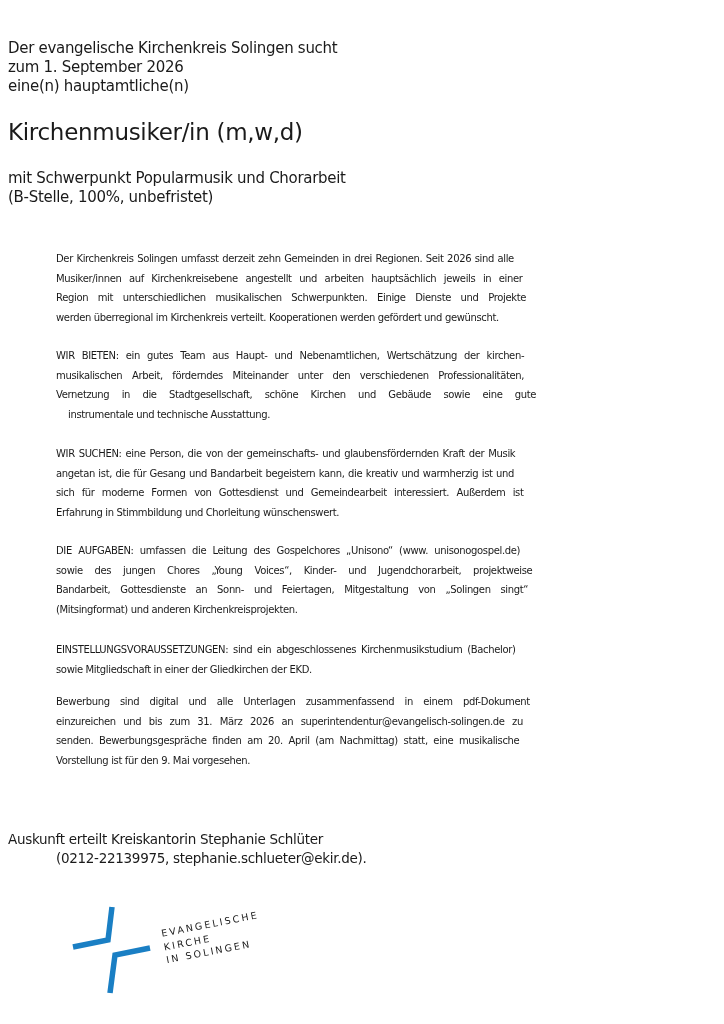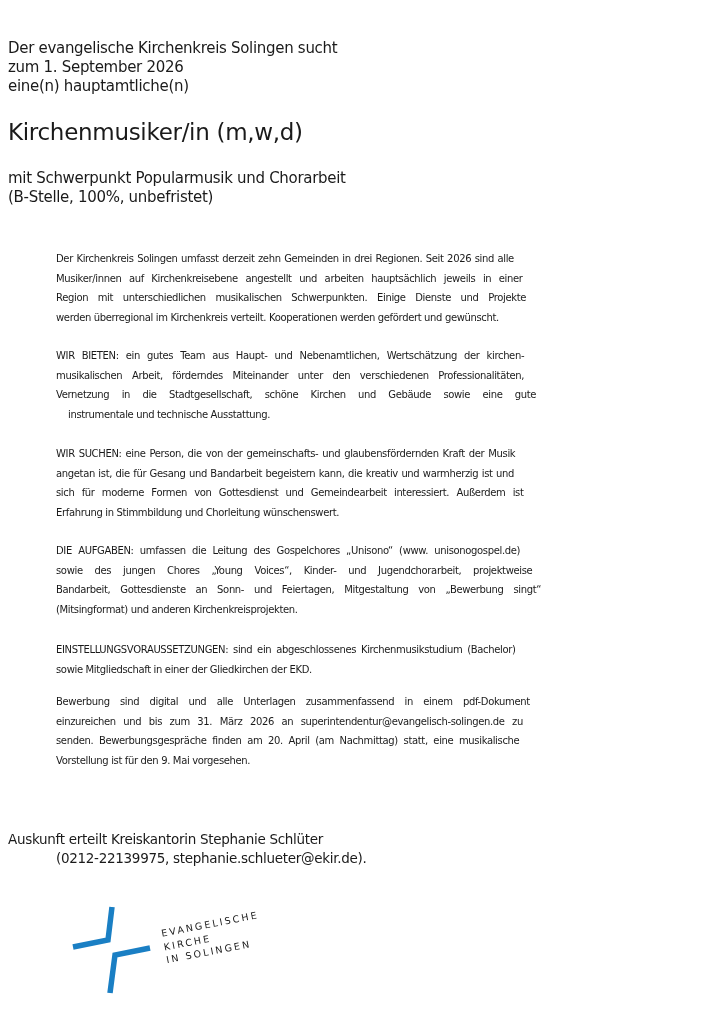--- a/index.html
+++ b/index.html
@@ -48,21 +48,21 @@
 <div class="body" style="top:444px;">
   <span class="ln" style="display: block; width: auto; word-spacing: 1.08333px; text-align: left; text-align-last: left;">WIR SUCHEN: eine Person, die von der gemeinschafts- und glaubensfördernden Kraft der Musik</span>
   <span class="ln" style="display: block; width: auto; word-spacing: 0.642857px; text-align: left; text-align-last: left;">angetan ist, die für Gesang und Bandarbeit begeistern kann, die kreativ und warmherzig ist und</span>
   <span class="ln" style="display: block; width: auto; word-spacing: 4.4px; text-align: left; text-align-last: left;">sich für moderne Formen von Gottesdienst und Gemeindearbeit interessiert. Außerdem ist</span>
   <span class="ln last" style="display: block;">Erfahrung in Stimmbildung und Chorleitung wünschenswert.</span>
 </div>
 
 <div class="body" style="top:541px;">
   <span class="ln" style="display: block; width: auto; word-spacing: 3.44444px; text-align: left; text-align-last: left;">DIE AUFGABEN: umfassen die Leitung des Gospelchores „Unisono“ (www. unisonogospel.de)</span>
   <span class="ln" style="display: block; width: auto; word-spacing: 9px; text-align: right; text-align-last: left;">sowie des jungen Chores „Young Voices“, Kinder- und Jugendchorarbeit, projektweise</span>
-  <span class="ln" style="display: block; width: auto; word-spacing: 7px; text-align: left; text-align-last: left;">Bandarbeit, Gottesdienste an Sonn- und Feiertagen, Mitgestaltung von „Bewerbung singt“</span>
+  <span class="ln" style="display: block; width: auto; word-spacing: 7px; text-align: left; text-align-last: left;">Bandarbeit, Gottesdienste an Sonn- und Feiertagen, Mitgestaltung von „Solingen singt“</span>
   <span class="ln last" style="display: block;">(Mitsingformat) und anderen Kirchenkreisprojekten.</span>
 </div>
 
 <div class="body" style="top:640px;">
   <span class="ln" style="display: block; width: auto; word-spacing: 2px; text-align: left; text-align-last: left;">EINSTELLUNGSVORAUSSETZUNGEN: sind ein abgeschlossenes Kirchenmusikstudium (Bachelor)</span>
   <span class="ln last" style="display: block;">sowie Mitgliedschaft in einer der Gliedkirchen der EKD.</span>
 </div>
 
 <div class="body" style="top:692px;">
   <span class="ln" style="display: block; width: auto; word-spacing: 7.44444px; text-align: left; text-align-last: left;">Bewerbung sind digital und alle Unterlagen zusammenfassend in einem pdf-Dokument</span>

